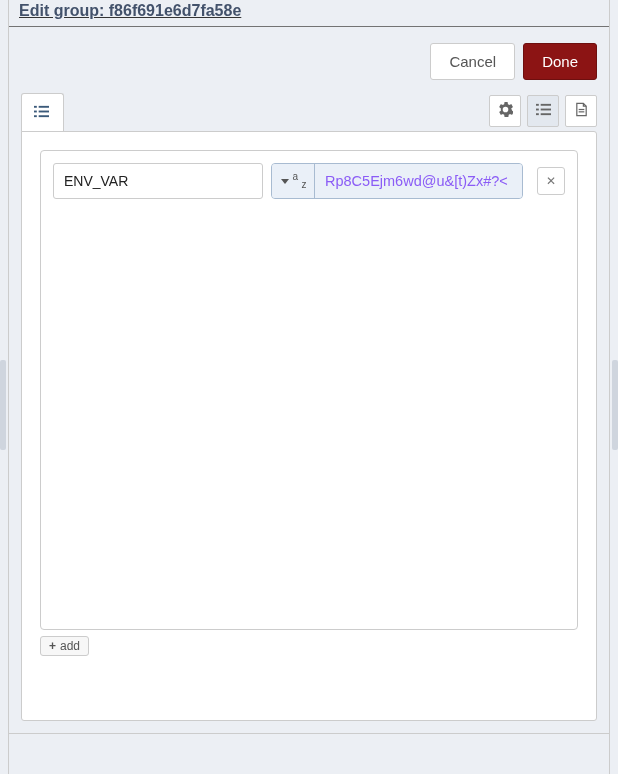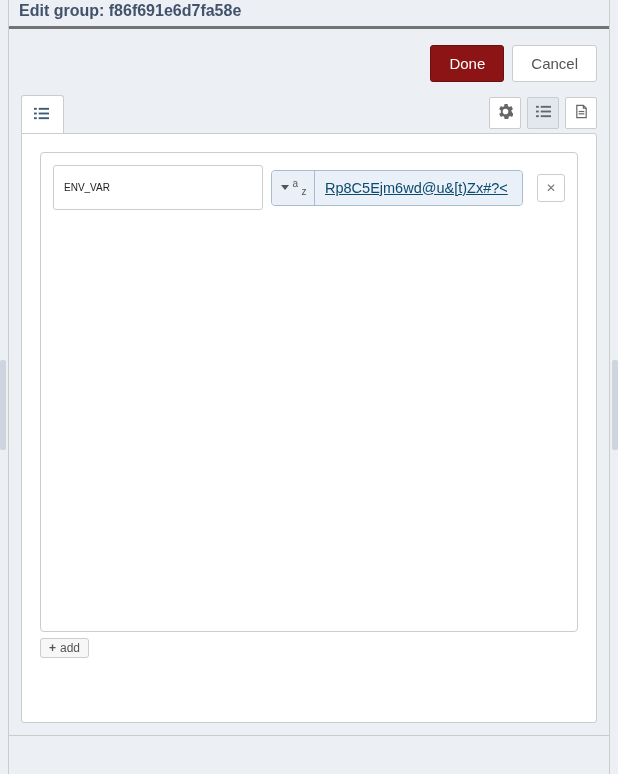--- a/index.html
+++ b/index.html
@@ -18,21 +18,22 @@
     }
     .outer-border {
       border-left: 1px solid #ccc;
       border-right: 1px solid #ccc;
       margin: 0 8px;
       background: #eceff4;
       min-height: 774px;
     }
     .header-row {
       padding: 0 10px 4px 10px;
-      border-bottom: 3px solid #737373;
+      border-bottom: 1px solid #737373;
+      text-decoration: underline;
     }
     .page-title {
       font-size: 16px;
       font-weight: 600;
       color: #43526b;
       padding: 2px 0 2px 0;
     }
     .button-row {
       display: flex;
       justify-content: flex-end;
@@ -125,25 +126,25 @@
       min-height: 480px;
       padding: 12px 12px;
     }
     .var-row {
       display: flex;
       align-items: center;
       gap: 8px;
     }
     .name-input {
       flex: 0 0 210px;
-      height: 45px;
+      height: 36px;
       border: 1px solid #ccc;
       border-radius: 3px;
       padding: 0 10px;
-      font-size: 10px;
+      font-size: 14px;
       color: #222;
     }
     .value-wrap {
       flex: 1;
       display: flex;
       align-items: stretch;
       height: 36px;
       border: 1px solid #a8bbd1;
       border-radius: 4px;
       background: #eaf0f8;
@@ -190,23 +191,22 @@
       bottom: -2px;
       right: -1px;
       font-size: 10px;
     }
     .value-input {
       flex: 1;
       border: none;
       background: #eaf0f8;
       padding: 0 10px;
       font-size: 14.5px;
-      color: #0c4a6e;
+      color: #8b5cf6;
       outline: none;
-      text-decoration: underline;
     }
     .remove-btn {
       width: 28px;
       height: 28px;
       border: 1px solid #ccc;
       border-radius: 3px;
       background: #fff;
       display: inline-flex;
       align-items: center;
       justify-content: center;
@@ -252,25 +252,25 @@
 <div class="resize-handle resize-left"></div>
 <div class="resize-handle resize-right"></div>
 
 <div class="outer-border">
 
   <div class="header-row">
     <div class="page-title">Edit group: f86f691e6d7fa58e</div>
   </div>
 
   <div class="button-row">
+    <button class="btn">
+      <span>Cancel</span>
+    </button>
     <button class="btn btn-primary">
       <span>Done</span>
-    </button>
-    <button class="btn">
-      <span>Cancel</span>
     </button>
   </div>
 
   <div class="tabs-row">
     <div class="tab">
       <span class="tab-icon-list">
         <svg viewBox="0 0 16 16" fill="currentColor">
             <rect x="0" y="2" width="3" height="2"></rect>
             <rect x="5" y="2" width="11" height="2"></rect>
             <rect x="0" y="7" width="3" height="2"></rect>

